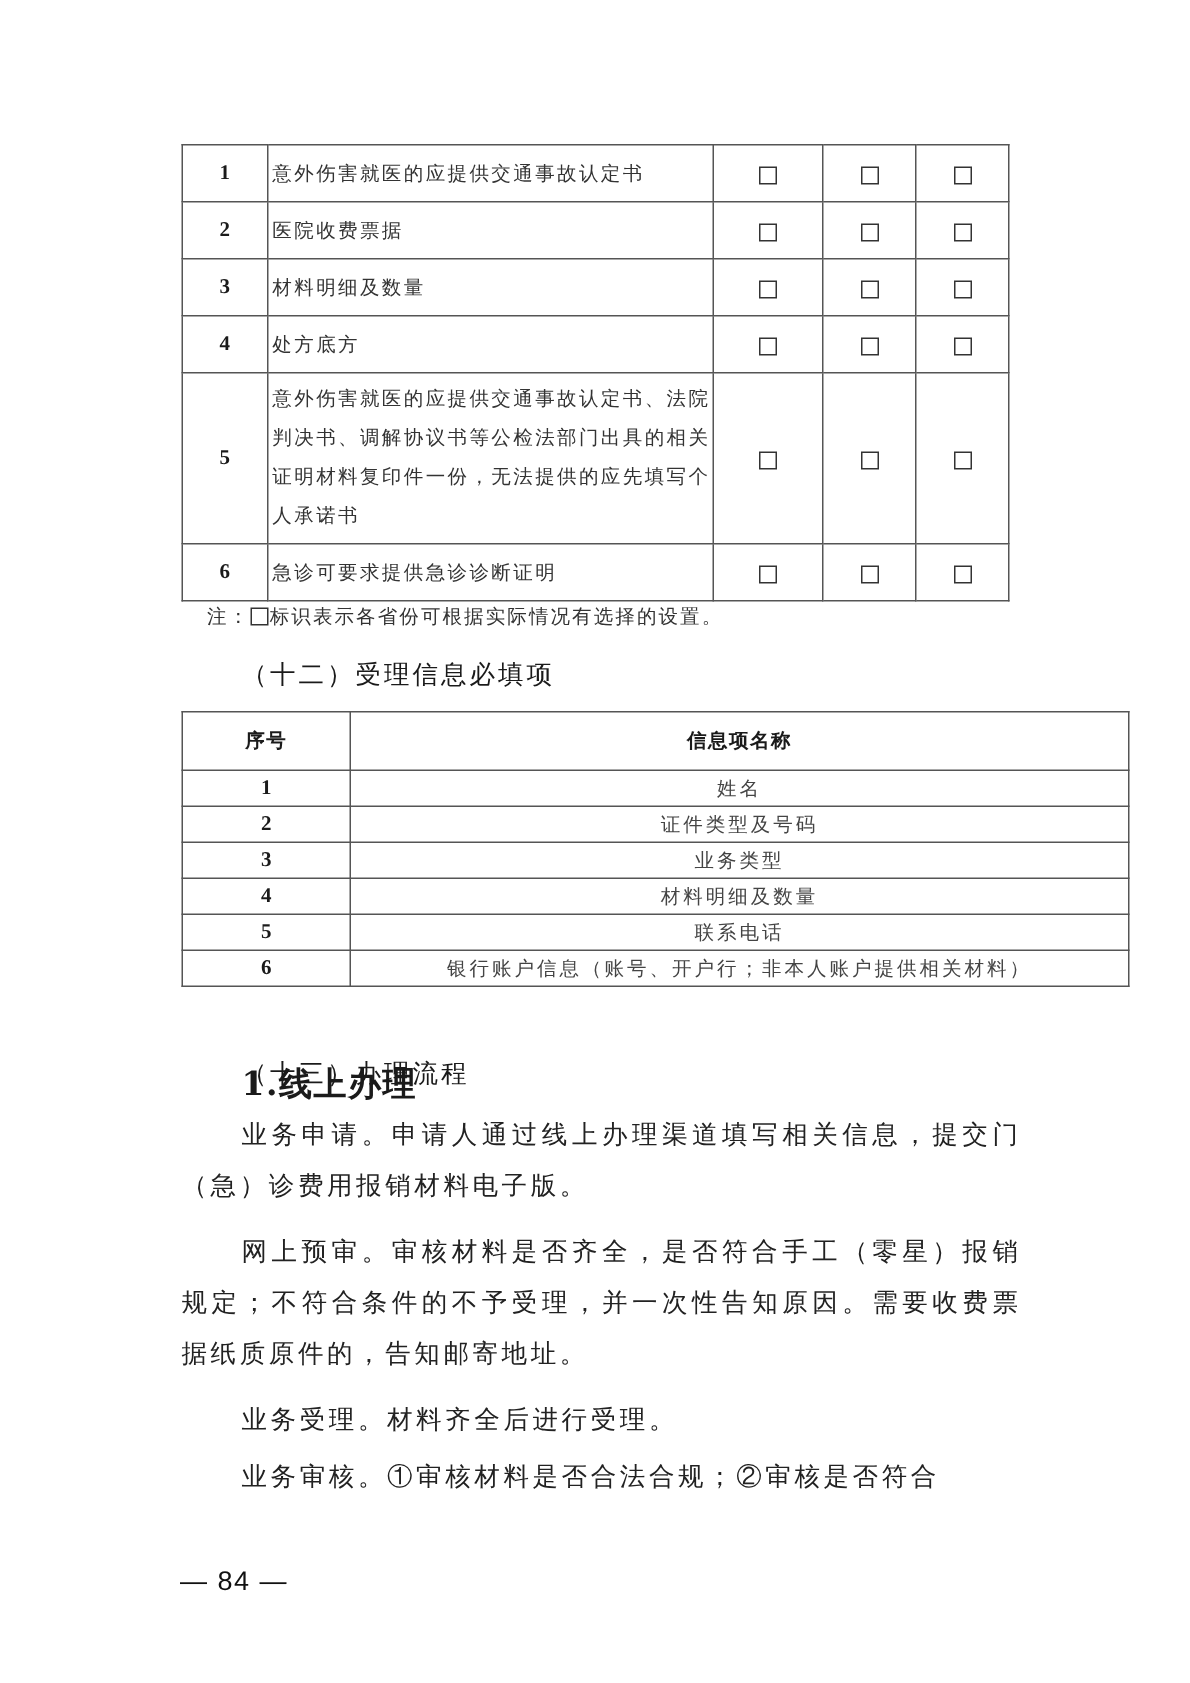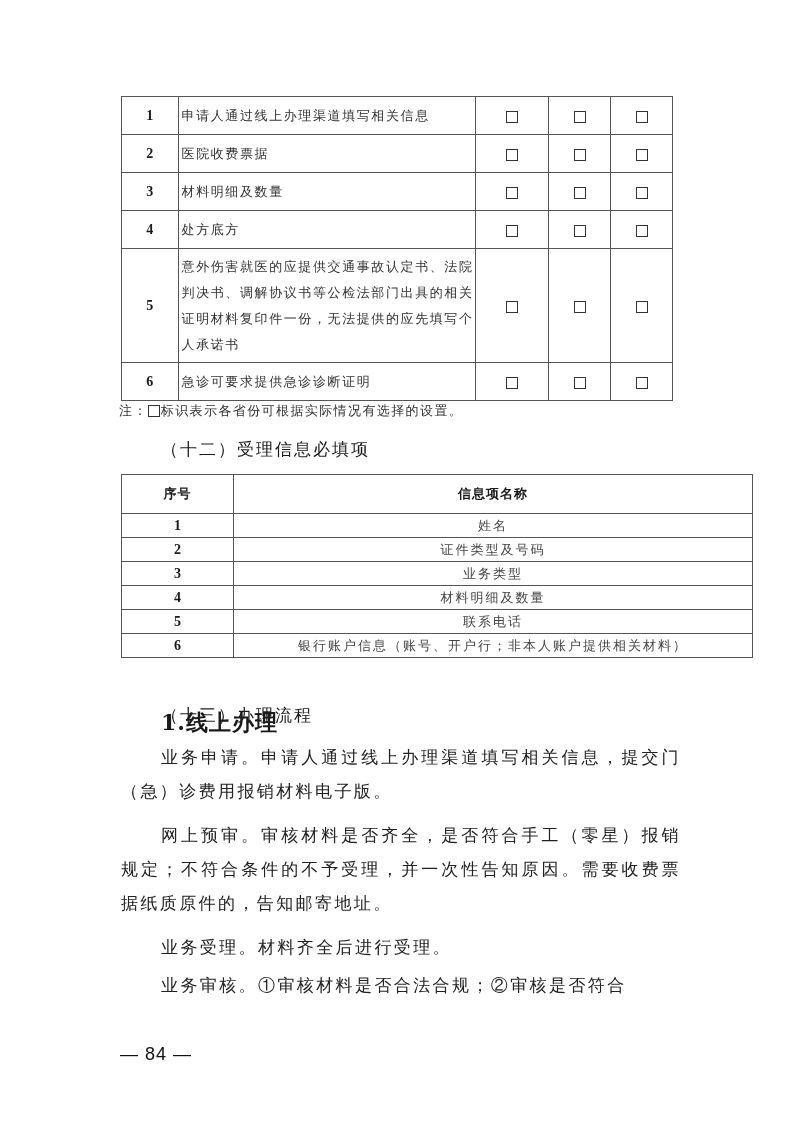--- a/index.html
+++ b/index.html
@@ -14,21 +14,21 @@
     #materials-table td.desc { width: 280px; font-size: 13px; letter-spacing: 1.6px; padding-left: 3px; color: #333; }
     #materials-table td.chk { text-align: center; }
     #materials-table td.chk1 { width: 69px; }
     #materials-table td.chk2 { width: 58px; }
     #materials-table td.chk3 { width: 58px; }
     #materials-table tr.r-single { height: 38px; }
     #materials-table tr.r-multi { height: 114px; }
     #materials-table tr.r-multi td.desc { line-height: 26px; padding-top: 2px; padding-bottom: 2px; }
     .checkbox { display: inline-block; width: 10px; height: 10px; border: 1.3px solid #333; background: #fff; vertical-align: middle; }
 
-    #note { left: 119px; top: 402px; font-size: 13px; color: #333; letter-spacing: 1.4px; }
+    #note { left: 138px; top: 402px; font-size: 13px; color: #333; letter-spacing: 1.4px; }
     #note .checkbox { width: 10px; height: 10px; margin: 0 1px 2px 0; }
 
     .heading { font-size: 17px; letter-spacing: 2px; color: #1a1a1a; }
     #heading-12 { left: 161px; top: 438px; }
     #heading-13 { left: 161px; top: 704px; }
     #heading-1 { left: 161px; top: 708px; font-weight: bold; font-size: 22px; letter-spacing: 1px; }
 
     
     #info-table { left: 121px; top: 474px; width: 632px; table-layout: fixed; }
     #info-table td, #info-table th { border: 1.4px solid #555; padding: 0; text-align: center; vertical-align: middle; }
@@ -47,21 +47,21 @@
 
     #page-number { left: 120px; top: 1044px; font-family: "Liberation Sans", sans-serif; font-size: 18px; color: #111; letter-spacing: 1px; }
   </style>
 </head>
 <body>
 
 <table id="materials-table" class="abs">
   <tbody>
     <tr class="r-single">
       <td class="num">1</td>
-      <td class="desc">申请人通过线上办理渠道填写相关信息</td>
+      <td class="desc">意外伤害就医的应提供交通事故认定书</td>
       <td class="chk chk1"><span class="checkbox"></span></td>
       <td class="chk chk2"><span class="checkbox"></span></td>
       <td class="chk chk3"><span class="checkbox"></span></td>
     </tr>
     <tr class="r-single">
       <td class="num">2</td>
       <td class="desc">医院收费票据</td>
       <td class="chk"><span class="checkbox"></span></td>
       <td class="chk"><span class="checkbox"></span></td>
       <td class="chk"><span class="checkbox"></span></td>

